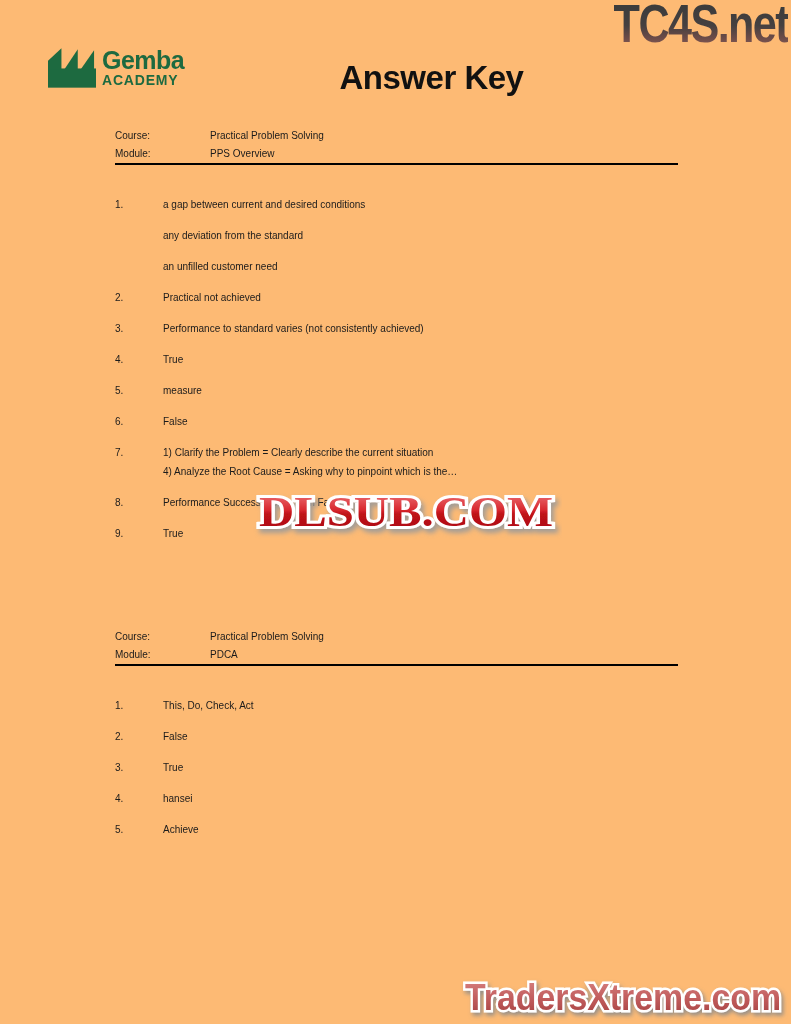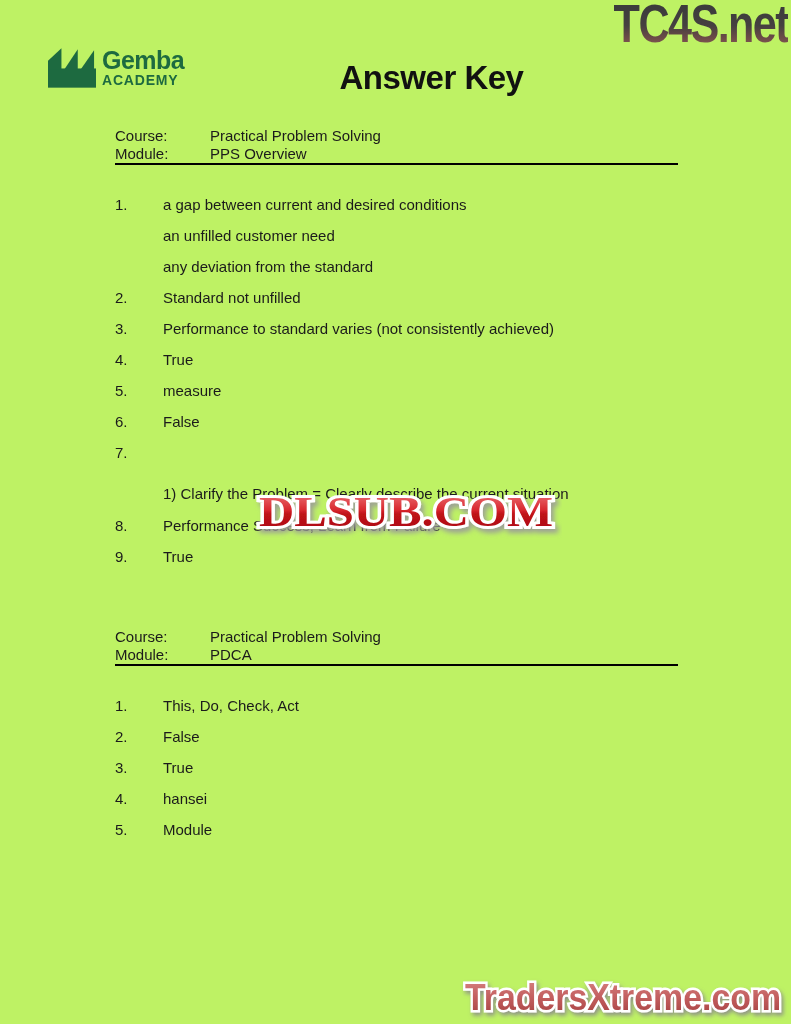--- a/index.html
+++ b/index.html
@@ -1,19 +1,19 @@
 <!DOCTYPE html>
 <html><head>
 <meta charset="utf-8">
 <style>
   html,body{margin:0;padding:0;}
   .page{
     position:relative;
     width:791px;height:1024px;
-    background:#bef264;
+    background:#fdba74;
     font-family:"Liberation Sans", sans-serif;
     color:#1b1b1b;
     overflow:hidden;
   }
   
   .logo{
     position:absolute;left:48px;top:46px;
     display:flex;align-items:flex-start;gap:6px;
   }
   .logo-text{display:flex;flex-direction:column;margin-top:3px;}
@@ -33,31 +33,31 @@
   
   .wm-top{
     position:absolute;top:-3px;right:3px;
     font-size:54px;font-weight:bold;line-height:52px;letter-spacing:-2px;
     transform:scaleX(0.80);transform-origin:top right;
     background:linear-gradient(180deg,#3c3c3c 20%,#454040 55%,#6e4c48 80%,#8e605a 100%);
     -webkit-background-clip:text;background-clip:text;
     -webkit-text-fill-color:transparent;color:#4a4a4a;
   }
   
-  .section{position:absolute;left:115px;width:563px;font-size:15px;}
+  .section{position:absolute;left:115px;width:563px;font-size:10px;}
   .section-0{top:127px;}
   .section-1{top:628px;}
   .hdr-row{display:flex;line-height:18px;height:18px;}
   .hdr-label{width:95px;}
   .rule{height:0;border-bottom:2px solid #000;margin-top:0;}
   .answers{margin-top:31px;}
   .item-row{display:flex;line-height:18px;margin-bottom:13px;}
   .item-num{width:48px;flex:none;}
   .item-text{flex:1;}
-  .item-steps .step-line{line-height:18.6px;margin-top:41px;}
+  .item-steps .step-line{line-height:18.6px;}
   
   .wm-center{position:absolute;left:250px;top:483px;}
   .wm-bottom{position:absolute;left:456px;top:969px;}
   svg .wm-txt{font-weight:bold;}
 </style>
 </head>
 <body>
 
 <div class="page">
 
@@ -91,29 +91,29 @@
           <div class="hdr-value">PPS Overview</div>
         </div>
         <div class="rule"></div>
         <div class="answers">
           <div class="item-row">
             <div class="item-num">1.</div>
             <div class="item-text">a gap between current and desired conditions</div>
           </div>
           <div class="item-row">
             <div class="item-num"></div>
+            <div class="item-text">any deviation from the standard</div>
+          </div>
+          <div class="item-row">
+            <div class="item-num"></div>
             <div class="item-text">an unfilled customer need</div>
           </div>
           <div class="item-row">
-            <div class="item-num"></div>
-            <div class="item-text">any deviation from the standard</div>
-          </div>
-          <div class="item-row">
             <div class="item-num">2.</div>
-            <div class="item-text">Standard not unfilled</div>
+            <div class="item-text">Practical not achieved</div>
           </div>
           <div class="item-row">
             <div class="item-num">3.</div>
             <div class="item-text">Performance to standard varies (not consistently achieved)</div>
           </div>
           <div class="item-row">
             <div class="item-num">4.</div>
             <div class="item-text">True</div>
           </div>
           <div class="item-row">
@@ -121,20 +121,21 @@
             <div class="item-text">measure</div>
           </div>
           <div class="item-row">
             <div class="item-num">6.</div>
             <div class="item-text">False</div>
           </div>
           <div class="item-row item-steps">
             <div class="item-num">7.</div>
             <div class="item-text">
               <div class="step-line">1) Clarify the Problem = Clearly describe the current situation</div>
+              <div class="step-line">4) Analyze the Root Cause = Asking why to pinpoint which is the…</div>
             </div>
           </div>
           <div class="item-row">
             <div class="item-num">8.</div>
             <div class="item-text">Performance Success, Learn from Failure</div>
           </div>
           <div class="item-row">
             <div class="item-num">9.</div>
             <div class="item-text">True</div>
           </div>
@@ -162,21 +163,21 @@
           <div class="item-row">
             <div class="item-num">3.</div>
             <div class="item-text">True</div>
           </div>
           <div class="item-row">
             <div class="item-num">4.</div>
             <div class="item-text">hansei</div>
           </div>
           <div class="item-row">
             <div class="item-num">5.</div>
-            <div class="item-text">Module</div>
+            <div class="item-text">Achieve</div>
           </div>
         </div>
       </div>
     </div>
 
   <div class="wm-center">
     <svg width="312" height="58" viewBox="0 0 312 58">
       <defs>
         <linearGradient id="redGloss" x1="0" y1="0" x2="0" y2="1">
           <stop offset="0%" stop-color="#ef7e82"></stop>

